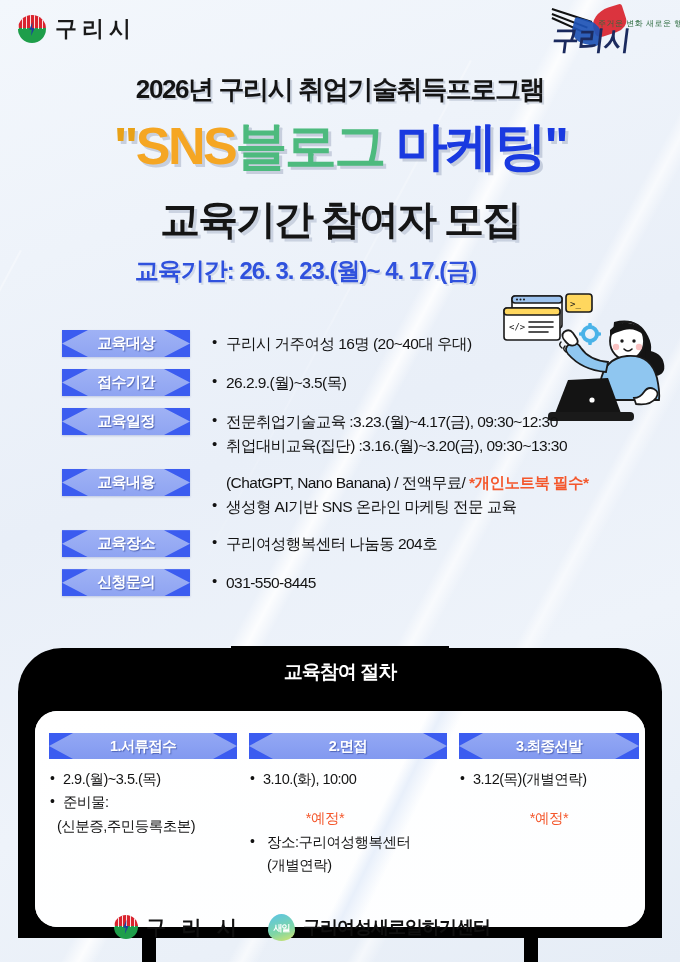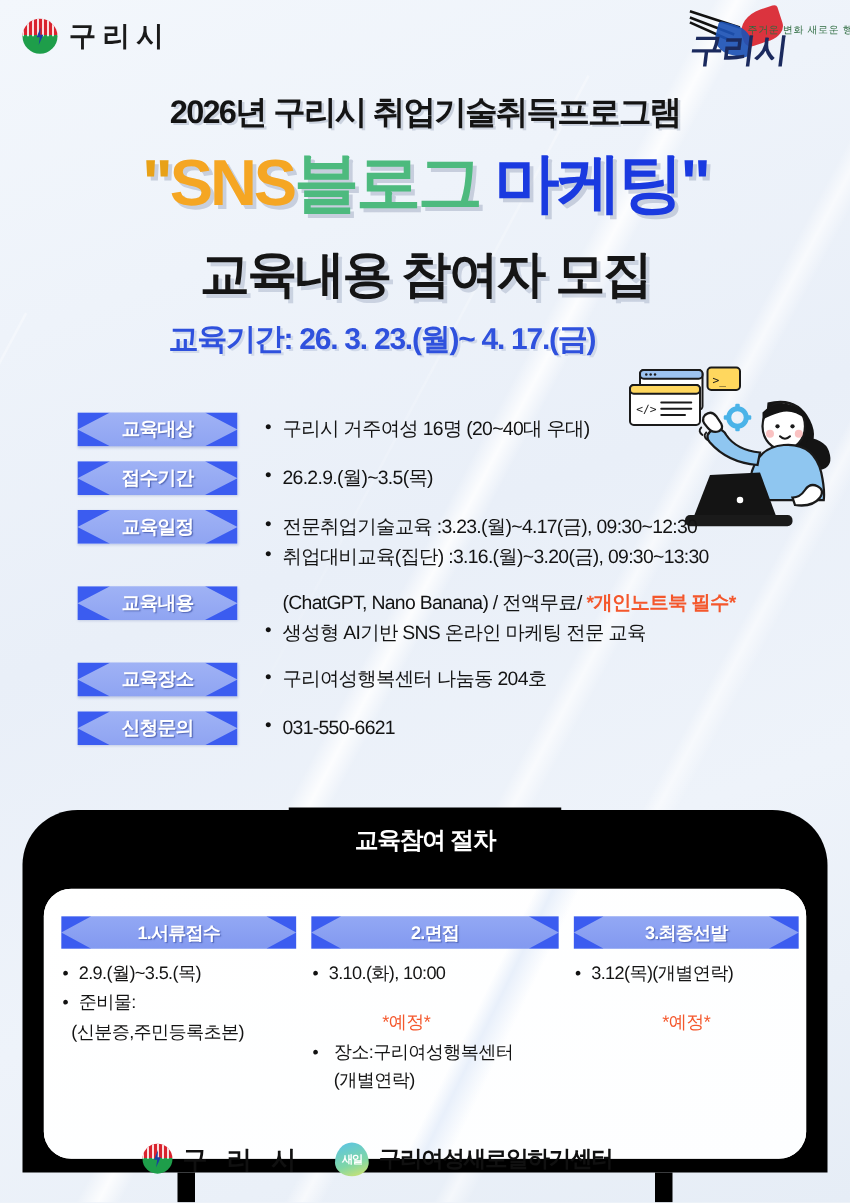--- a/index.html
+++ b/index.html
@@ -170,21 +170,21 @@
       <div class="calli">구리시</div>
     </div>
   </div>
 
   <div class="t-kicker">2026년 구리시 취업기술취득프로그램</div>
 
   <div class="t-main">
     <span class="q">"</span><span class="sns">SNS</span><span class="blog">블로그</span><span class="mkt"> 마케팅</span><span class="q2">"</span>
   </div>
 
-  <div class="t-sub">교육내용  참여자 모집</div>
+  <div class="t-sub">교육기간  참여자 모집</div>
   <div class="t-period">교육기간: 26. 3. 23.(월)~ 4. 17.(금)</div>
 
   <div class="illu">
     <svg width="176" height="132" viewBox="0 0 176 132" xmlns="http://www.w3.org/2000/svg">
 
       <rect x="16" y="4" width="50" height="32" rx="3" fill="#fff" stroke="#1a1a1a" stroke-width="1.6"></rect>
       <rect x="16" y="4" width="50" height="7" rx="3" fill="#9dc3ef" stroke="#1a1a1a" stroke-width="1.6"></rect>
       <circle cx="21" cy="7.6" r="1" fill="#1a1a1a"></circle>
         <circle cx="24.5" cy="7.6" r="1" fill="#1a1a1a"></circle>
         <circle cx="28" cy="7.6" r="1" fill="#1a1a1a"></circle>
@@ -285,21 +285,21 @@
       <div class="vals">
         <div class="vline bullet">구리여성행복센터 나눔동 204호</div>
       </div>
     </div>
 
     <div class="row">
       <div class="badge">
         <span>신청문의</span>
       </div>
       <div class="vals">
-        <div class="vline bullet">031-550-6621</div>
+        <div class="vline bullet">031-550-8445</div>
       </div>
     </div>
 
   </div>
 
   <div class="frame">
     <div class="frame-black"></div>
     <div class="frame-notch">
       <span>교육참여 절차</span>
     </div>

